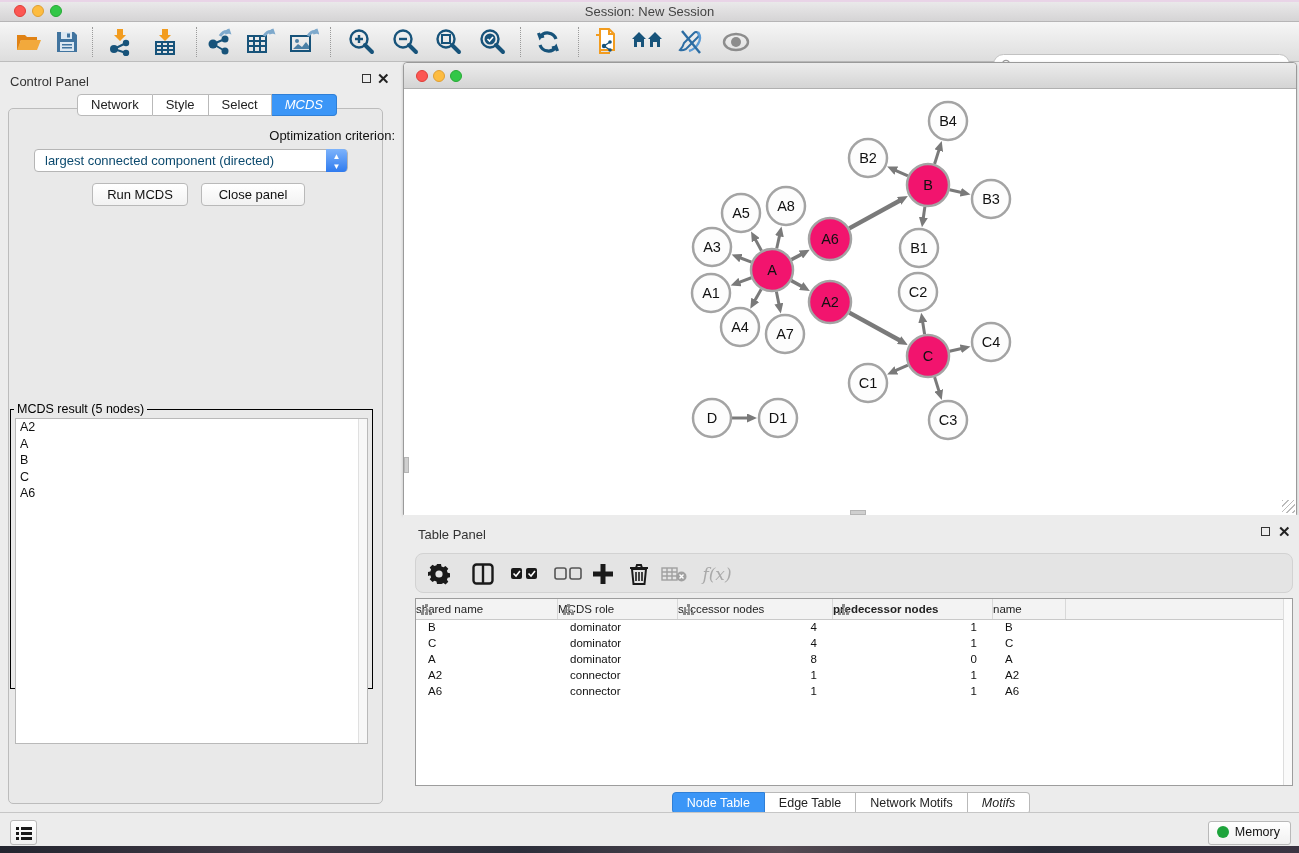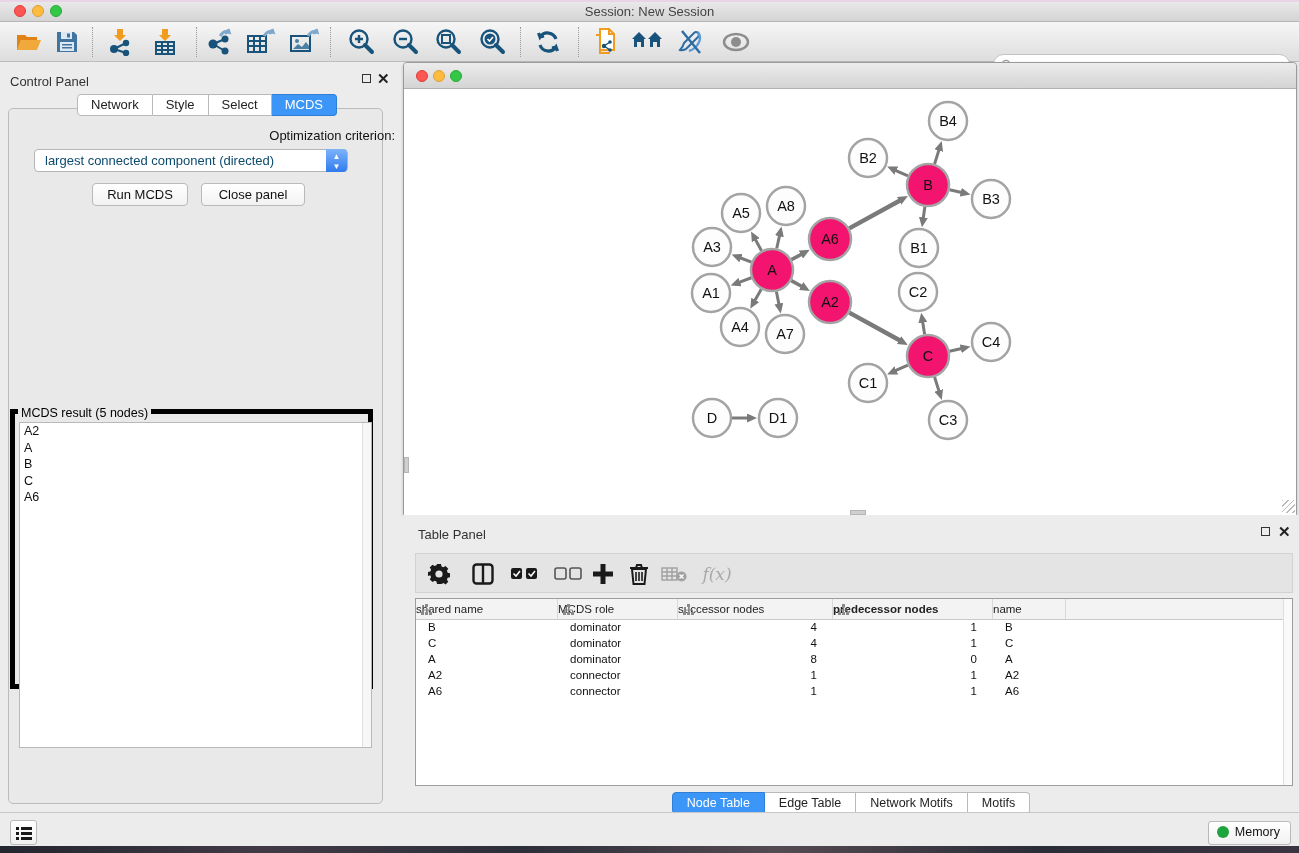--- a/index.html
+++ b/index.html
@@ -35,35 +35,35 @@
   #control-panel { left:0; top:62px; width:395px; height:748px; background:#ececec; }
   .panel-title { font-size:13px; color:#333; }
   .float-ico { display:inline-block; width:9px; height:9px; border:1.5px solid #333; }
   .close-ico { font-size:15px; font-weight:bold; color:#222; line-height:10px; }
   #cp-inner { position:absolute; left:8px; top:46px; width:375px; height:696px;
     background:#e9e9e9; border:1px solid #bcbcbc; border-radius:5px; }
   #cp-tabs { position:absolute; left:77px; top:32px; height:22px; display:flex; z-index:2; }
   .tab { background:#fff; border:1px solid #b9b9b9; border-left:none; font-size:13px;
     color:#222; padding:2px 13px 0 13px; height:22px; }
   .tab:first-child { border-left:1px solid #b9b9b9; border-radius:4px 0 0 4px; }
-  .tab:last-child { border-radius:0 4px 4px 0; }
+  .tab:last-child { border-radius:0 4px 4px 0;font-style:italic; }
   .tab.sel { background:#3b96f7; border-color:#2f7fd6; color:#fff; }
   #opt-label { position:absolute; left:0; top:66px; width:100%; text-align:right;
     font-size:13px; color:#111; }
   #dropdown { position:absolute; left:34px; top:87px; width:314px; height:23px;
     background:#fff; border:1px solid #b5b5b5; border-radius:4px; }
   #dropdown .dd-text { position:absolute; left:10px; top:3px; font-size:13px; color:#0c4a6e; }
   #dropdown .dd-step { position:absolute; right:0; top:-1px; width:21px; height:23px;
     background:linear-gradient(#7db3fb,#2f7bef); border-radius:0 4px 4px 0;
     color:#fff; font-size:8px; text-align:center; line-height:10px; padding-top:3px; }
   .cp-btn { position:absolute; top:121px; height:23px; background:linear-gradient(#ffffff,#f2f2f2);
     border:1px solid #b9b9b9; border-radius:4px; font-size:13px; color:#111;
     text-align:center; padding-top:3px; }
   #groupbox { position:absolute; left:10px; top:347px; width:363px; height:280px;
-    border:5px solid #000000; }
+    border:1px solid #000000; }
   #mcds-list { position:absolute; left:4px; top:8px; width:353px; height:326px;
     background:#fff; border:1px solid #b9b9b9; font-size:12.5px; color:#111; }
   #mcds-list .item { padding:0 4px; line-height:16.5px; }
   #mcds-list .vtrack { position:absolute; right:0; top:0; width:9px; height:100%;
     background:#f7f7f7; border-left:1px solid #e0e0e0; }
 
   
   #net-window { left:403px; top:62px; width:894px; height:453px; background:#fff;
     border:1px solid #9a9a9a; border-radius:4px 4px 0 0;
     box-shadow:0 1px 3px rgba(0,0,0,.2); }
@@ -77,21 +77,21 @@
   #net-grip { position:absolute; right:1px; bottom:1px; width:13px; height:13px;
     background:repeating-linear-gradient(135deg,#bbb 0 1px,transparent 1px 4px); }
   .mini-scroll-v { position:absolute; left:0px; top:368px; width:5px; height:16px;
     background:#cfcfcf; border:1px solid #b5b5b5; }
   .mini-scroll-h { position:absolute; left:446px; bottom:0px; width:16px; height:5px;
     background:#cfcfcf; border:1px solid #b5b5b5; }
 
   
   #table-panel { left:403px; top:515px; width:896px; height:297px; background:#ececec; }
   #tp-toolbar { position:absolute; left:12px; top:38px; width:878px; height:40px;
-    background:#e4e4e4; border:1px solid #d2d2d2; border-radius:0; }
+    background:#e4e4e4; border:1px solid #d2d2d2; border-radius:8px; }
   .tp-ico { position:absolute; top:5px; width:30px; height:30px; display:flex;
     align-items:center; justify-content:center; }
   #fx-label { font-family:"DejaVu Serif", serif; font-style:italic; font-size:17px; color:#a9a9a9; }
   #tbl { position:absolute; left:12px; top:83px; width:878px; height:188px;
     background:#fff; border:1px solid #9d9d9d; }
   #tbl-head { display:flex; height:21px; background:#f3f3f3; border-bottom:1px solid #c9c9c9; }
   .hcell { position:relative; border-right:1px solid #d8d8d8; font-size:11.5px; color:#222;
     display:flex; align-items:center; justify-content:flex-start; }
   .hcell svg { position:absolute; left:5px; top:5px; }
   .trow { display:flex; height:16px; font-size:11.5px; color:#111; }

